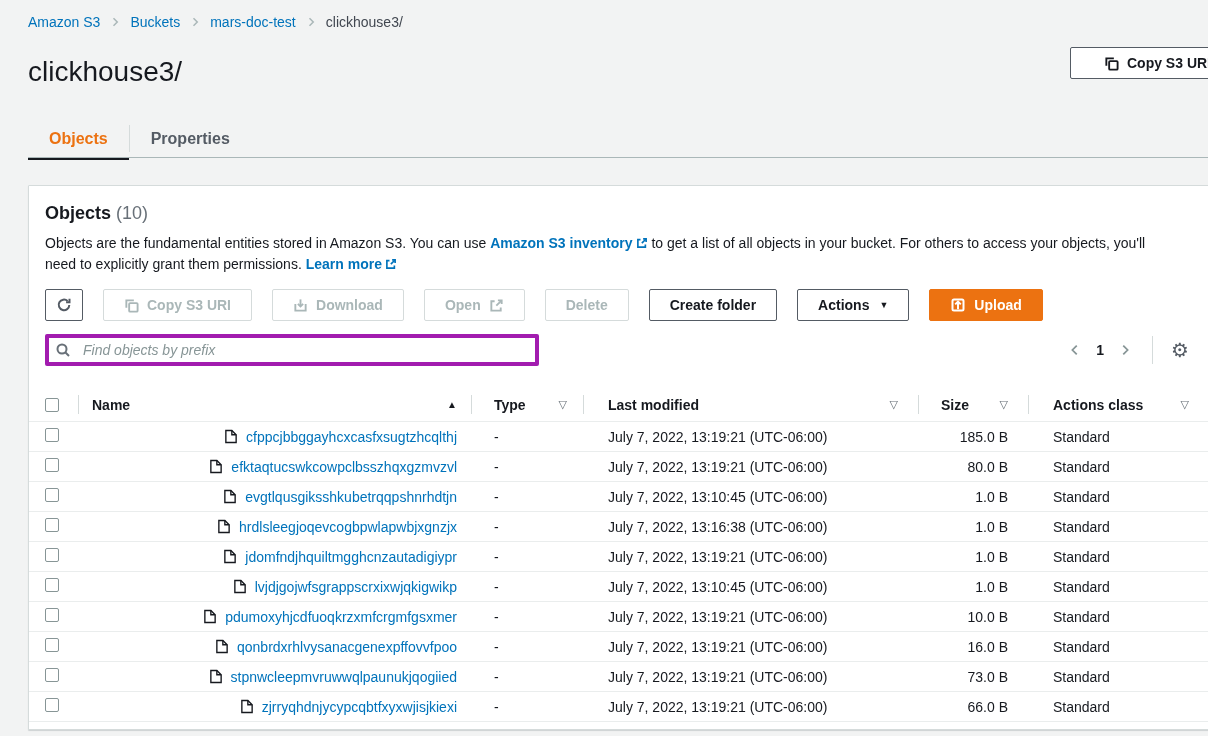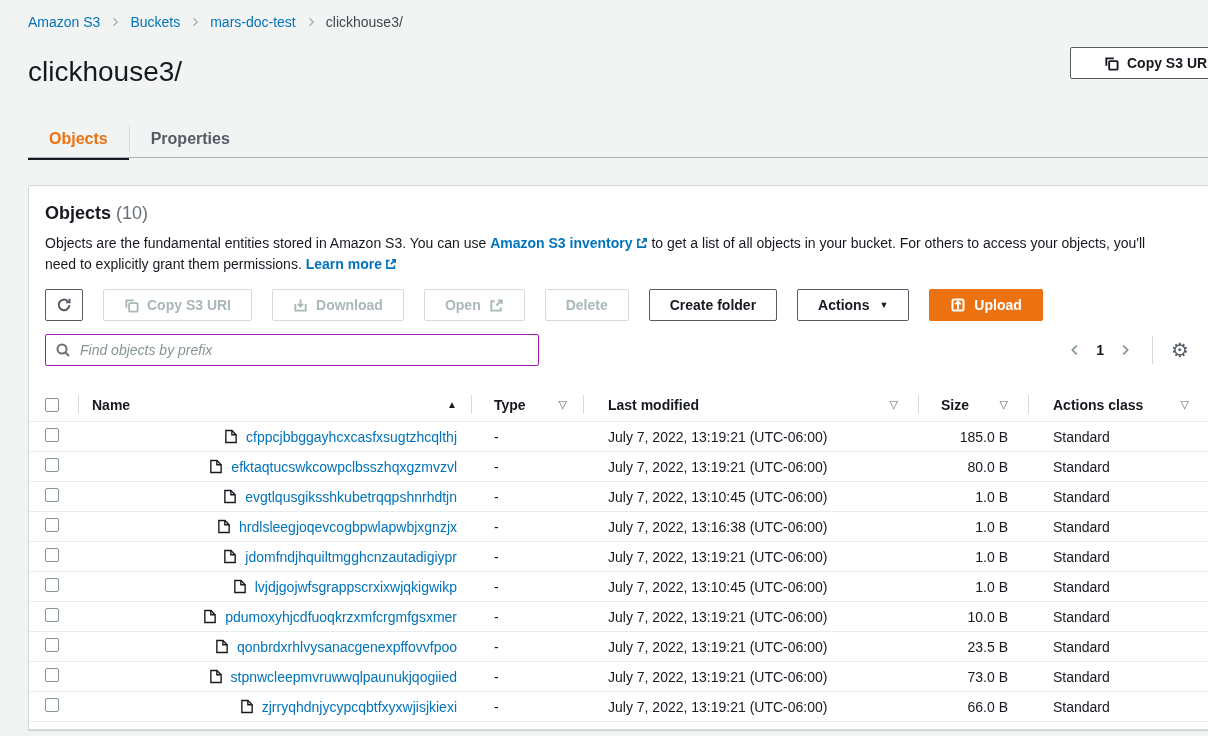--- a/index.html
+++ b/index.html
@@ -53,21 +53,21 @@
 
   
   .toolbar { display:flex; gap:20px; padding:14px 16px 0; align-items:center; }
   .icon-btn { width:38px; padding:0; }
   .caret { font-size:9px; margin-left:2px; }
 
   
   .searchbar { display:flex; align-items:center; padding:13px 16px 0; }
   .search-wrap { position:relative; width:494px; }
   .search-wrap svg { position:absolute; left:10px; top:8px; }
-  .search-input { width:100%; height:32px; border:1px solid #a21caf; border-radius:2px;
+  .search-input { width:100%; height:32px; border:4px solid #a21caf; border-radius:2px;
                   padding:0 10px 0 34px; font-family:"Liberation Sans",sans-serif;
                   font-size:14px; color:#16191f; background:#fff; }
   .search-input::placeholder { color:#879596; font-style:italic; }
   .spacer { flex:1; }
   .pager { display:flex; align-items:center; }
   .page-chevron { background:none; border:none; color:#879596; cursor:pointer; display:flex; padding:4px; }
   .page-num { font-weight:bold; margin:0 10px; }
   .pager-divider { width:1px; height:28px; background:#d5dbdb; margin:0 14px 0 16px; }
   .gear { background:none; border:none; cursor:pointer; font-size:20px; color:#545b64;
           font-family:"DejaVu Sans", sans-serif; line-height:1; padding:2px 4px; }
@@ -425,21 +425,21 @@
                   <path d="M1 1h7l5 5v9H1z"></path>
                   <path d="M8 1v5h5"></path>
                 </svg>
               </span>
         <a>qonbrdxrhlvysanacgenexpffovvfpoo</a>
       </span>
     </div>
     <div class="col-type">-</div>
     <div class="col-mod">July 7, 2022, 13:19:21 (UTC-06:00)</div>
     <div class="col-size">
-            <span class="size-cell">23.5 B</span>
+            <span class="size-cell">16.0 B</span>
           </div>
     <div class="col-store">Standard</div>
   </div>
 
   <div class="trow">
     <div class="col-check"><span class="checkbox"></span></div>
     <div class="col-name">
       <span class="name-cell">
         <span style="display:inline-flex">
                 <svg width="12" height="15" viewBox="0 0 14 16" fill="none" stroke="#16191f" stroke-width="1.6">

